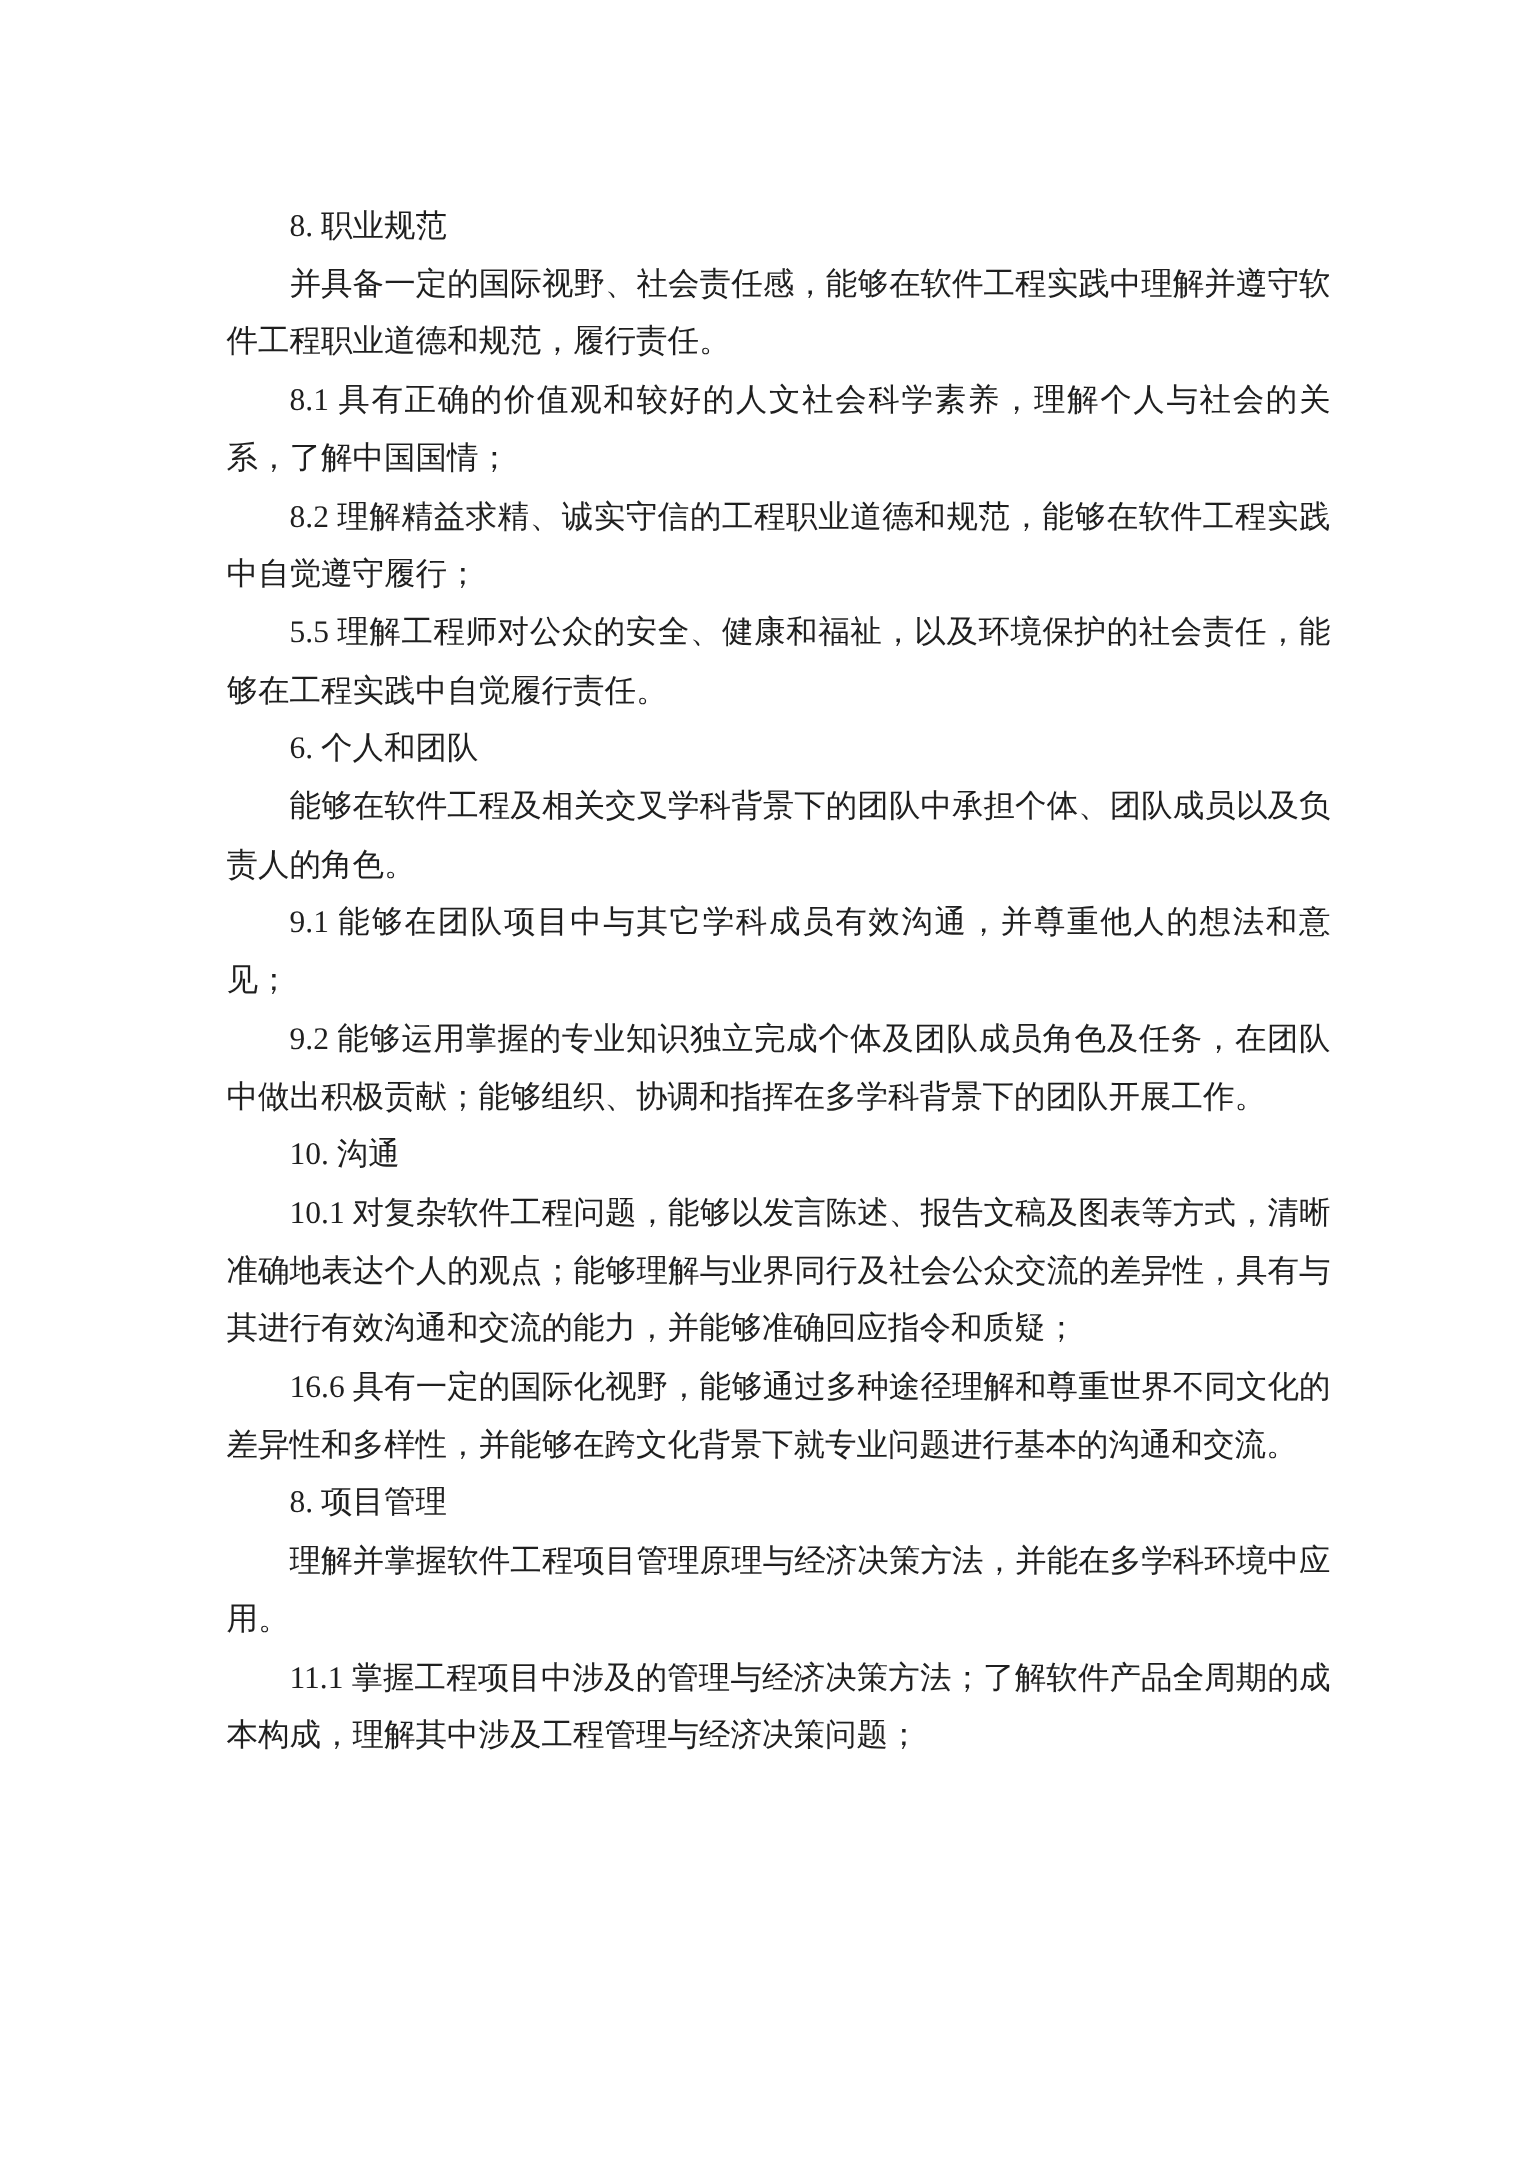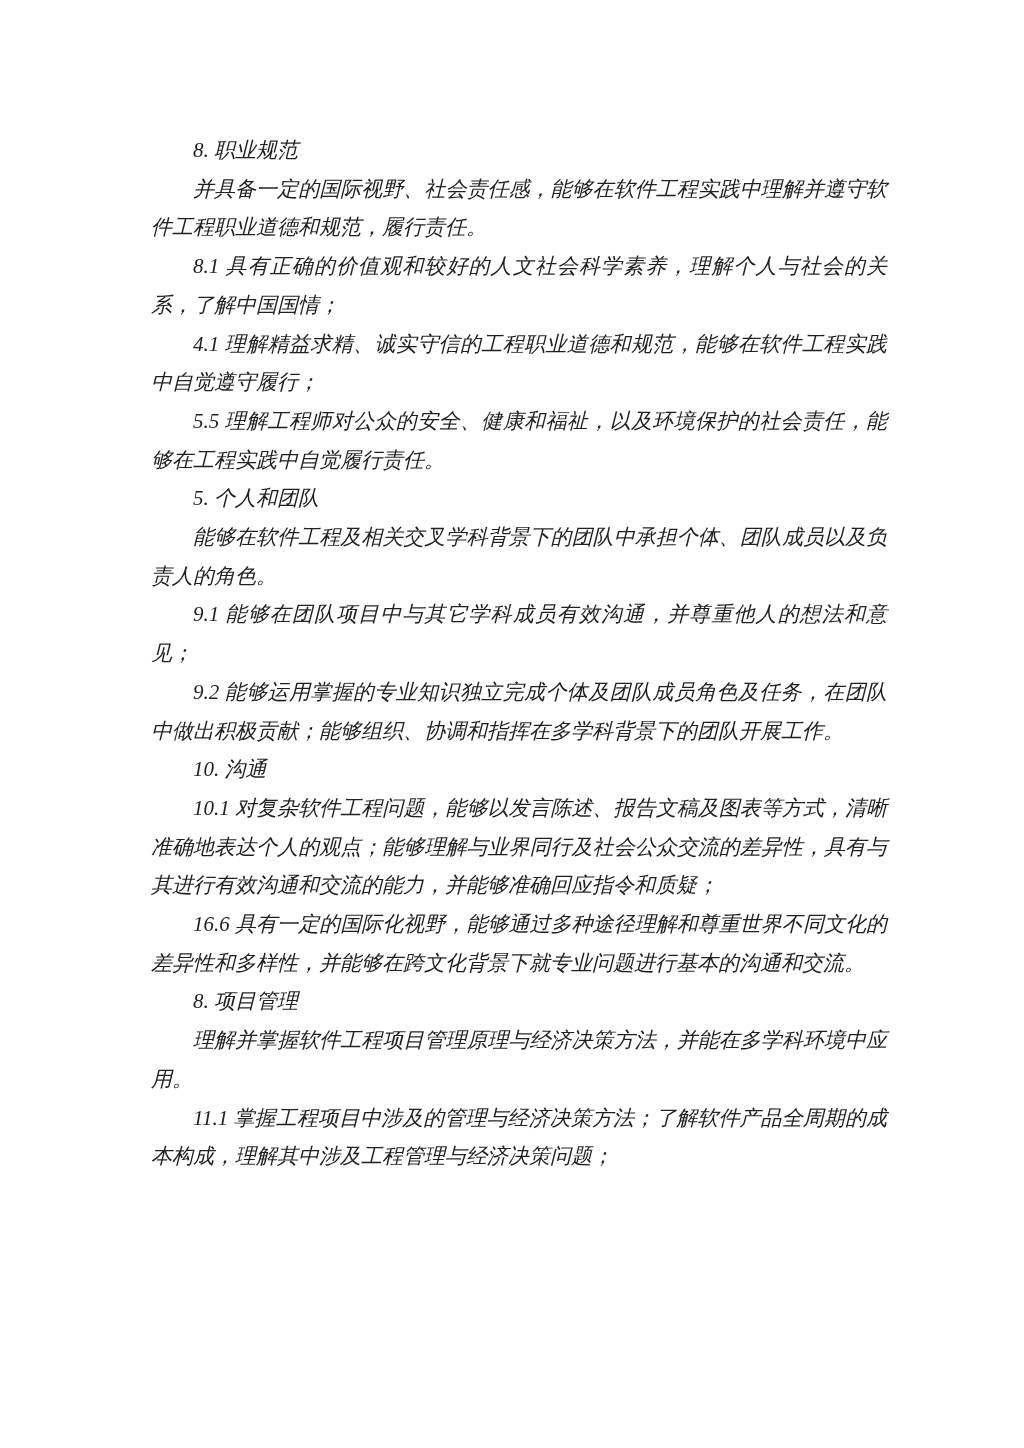--- a/index.html
+++ b/index.html
@@ -12,21 +12,20 @@
     height: 1448px;
     position: relative;
     overflow: hidden;
   }
   .page {
     box-sizing: border-box;
     width: 1024px;
     height: 1448px;
     padding: 131px 137px 0 151px;
     background: #ffffff;
-    font-style: italic;
   }
   .doc-body p {
     margin: 0;
     padding: 0;
     font-family: "Liberation Serif", "DejaVu Serif", serif;
     font-size: 21px;
     line-height: 38.7px;
     color: #1f1f1f;
     text-align: justify;
     text-indent: 2em;
@@ -34,23 +33,23 @@
   }
 </style>
 </head>
 <body>
 
 <div class="page">
   <div class="doc-body">
     <p>8. 职业规范</p>
     <p>并具备一定的国际视野、社会责任感，能够在软件工程实践中理解并遵守软件工程职业道德和规范，履行责任。</p>
     <p>8.1 具有正确的价值观和较好的人文社会科学素养，理解个人与社会的关系，了解中国国情；</p>
-    <p>4.1 理解精益求精、诚实守信的工程职业道德和规范，能够在软件工程实践中自觉遵守履行；</p>
+    <p>8.2 理解精益求精、诚实守信的工程职业道德和规范，能够在软件工程实践中自觉遵守履行；</p>
     <p>5.5 理解工程师对公众的安全、健康和福祉，以及环境保护的社会责任，能够在工程实践中自觉履行责任。</p>
-    <p>5. 个人和团队</p>
+    <p>6. 个人和团队</p>
     <p>能够在软件工程及相关交叉学科背景下的团队中承担个体、团队成员以及负责人的角色。</p>
     <p>9.1 能够在团队项目中与其它学科成员有效沟通，并尊重他人的想法和意见；</p>
     <p>9.2 能够运用掌握的专业知识独立完成个体及团队成员角色及任务，在团队中做出积极贡献；能够组织、协调和指挥在多学科背景下的团队开展工作。</p>
     <p>10. 沟通</p>
     <p>10.1 对复杂软件工程问题，能够以发言陈述、报告文稿及图表等方式，清晰准确地表达个人的观点；能够理解与业界同行及社会公众交流的差异性，具有与其进行有效沟通和交流的能力，并能够准确回应指令和质疑；</p>
     <p>16.6 具有一定的国际化视野，能够通过多种途径理解和尊重世界不同文化的差异性和多样性，并能够在跨文化背景下就专业问题进行基本的沟通和交流。</p>
     <p>8. 项目管理</p>
     <p>理解并掌握软件工程项目管理原理与经济决策方法，并能在多学科环境中应用。</p>
     <p>11.1 掌握工程项目中涉及的管理与经济决策方法；了解软件产品全周期的成本构成，理解其中涉及工程管理与经济决策问题；</p>
   </div>

